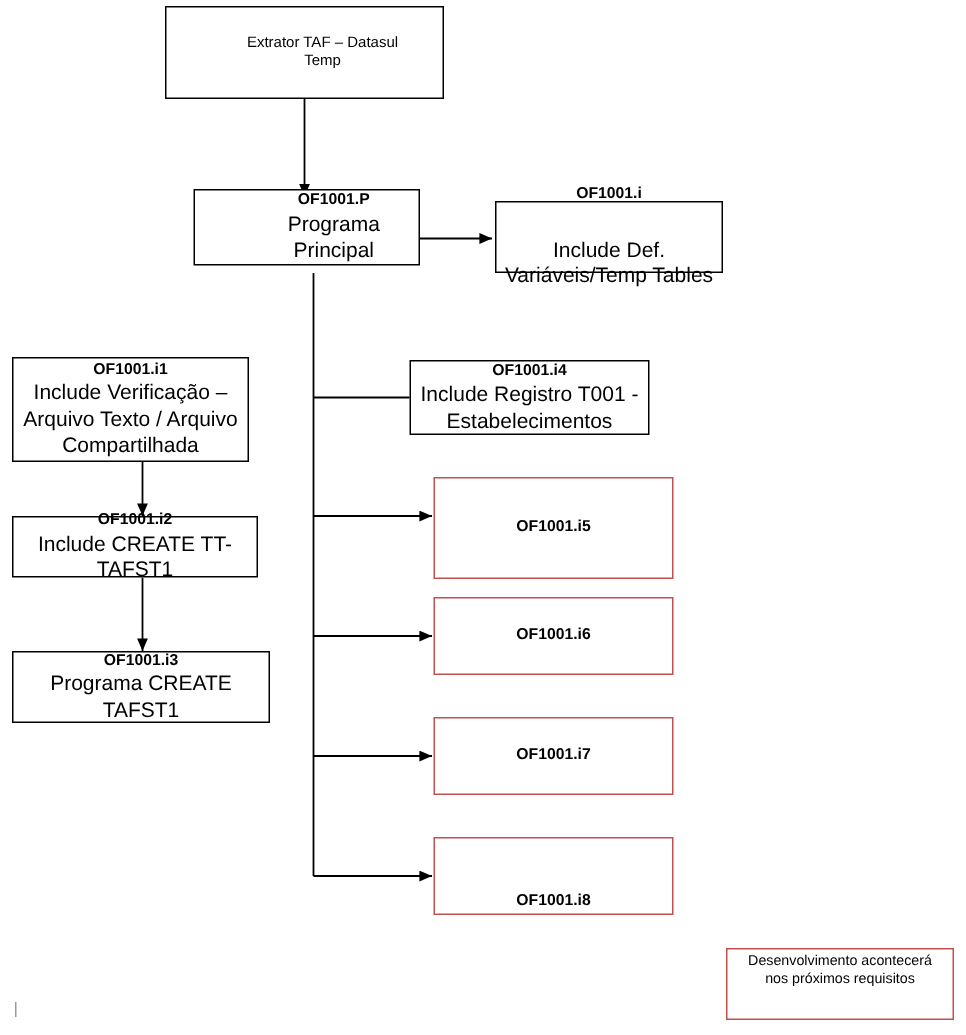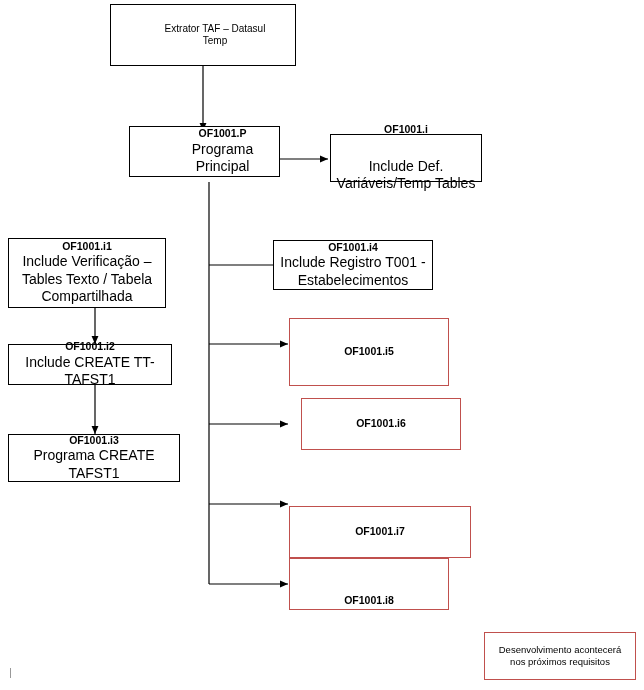--- a/index.html
+++ b/index.html
@@ -58,21 +58,20 @@
     font-weight: normal;
     font-size: 10px;
     padding-left: 24px;
   }
   .legend-note {
     position: absolute;
     box-sizing: border-box;
     border: 1.5px solid #c0504d;
     background: #ffffff;
     display: flex;
-    align-items: center;
     justify-content: center;
     text-align: center;
     font-size: 9.5px;
     line-height: 1.3;
     padding: 2px 6px;
   }
   .tick {
     position: absolute;
     width: 1px;
     height: 10px;
@@ -122,21 +121,21 @@
     <span class="sub">Programa Principal</span>
   </div>
 
   <div class="node black" style="left:330px; top:134px; width:152px; height:48px;gap:21px;">
     <span class="title">OF1001.i</span>
     <span class="sub">Include Def. Variáveis/Temp Tables</span>
   </div>
 
   <div class="node black" style="left:8px; top:238px; width:158px; height:70px;">
     <span class="title">OF1001.i1</span>
-    <span class="sub">Include Verificação – Tables Texto / Tabela Compartilhada</span>
+    <span class="sub">Include Verificação – Arquivo Texto / Arquivo Compartilhada</span>
   </div>
 
   <div class="node black" style="left:8px; top:344px; width:164px; height:41px;">
     <span class="title">OF1001.i2</span>
     <span class="sub">Include CREATE TT-TAFST1</span>
   </div>
 
   <div class="node black" style="left:8px; top:434px; width:172px; height:48px;">
     <span class="title">OF1001.i3</span>
     <span class="sub">Programa CREATE TAFST1</span>
@@ -144,25 +143,25 @@
 
   <div class="node black" style="left:273px; top:240px; width:160px; height:50px;">
     <span class="title">OF1001.i4</span>
     <span class="sub">Include Registro T001 - Estabelecimentos</span>
   </div>
 
   <div class="node red" style="left:289px; top:318px; width:160px; height:68px;">
     <span class="title">OF1001.i5</span>
   </div>
 
-  <div class="node red" style="left:301px; top:398px; width:160px; height:52px;">
+  <div class="node red" style="left:289px; top:398px; width:160px; height:52px;">
     <span class="title">OF1001.i6</span>
   </div>
 
-  <div class="node red" style="left:289px; top:478px; width:182px; height:52px;margin-top:28px;">
+  <div class="node red" style="left:289px; top:478px; width:160px; height:52px;">
     <span class="title">OF1001.i7</span>
   </div>
 
   <div class="node red" style="left:289px; top:558px; width:160px; height:52px;justify-content:flex-end;">
     <span class="title">OF1001.i8</span>
   </div>
 
   <div class="legend-note" style="left:484px; top:632px; width:152px; height:48px;">
     <span>Desenvolvimento acontecerá nos próximos requisitos</span>
   </div>

